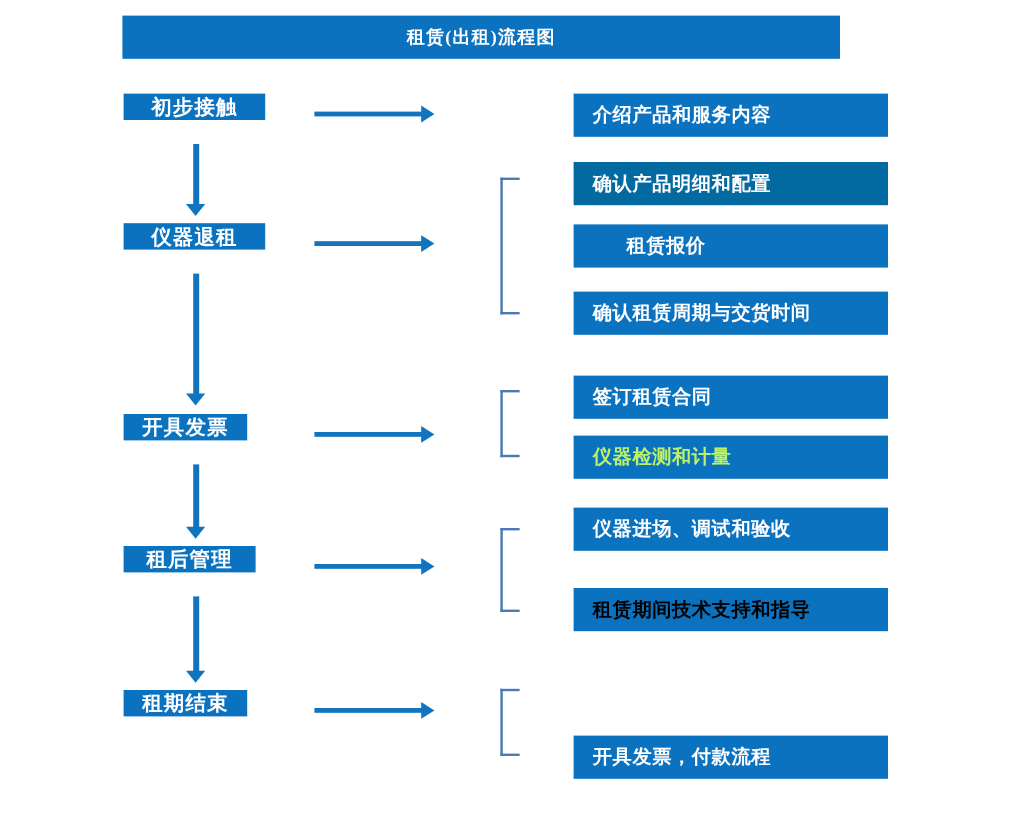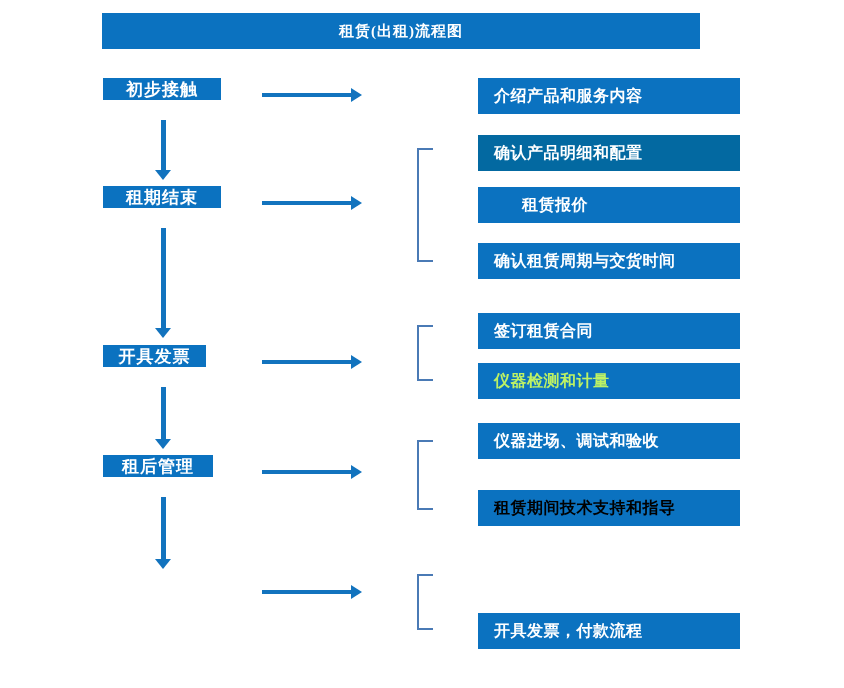--- a/index.html
+++ b/index.html
@@ -128,23 +128,24 @@
   }
 </style>
 </head>
 <body style="background: rgb(255, 255, 255);">
 
 <div id="canvas">
 
   <div class="title-bar">租赁(出租)流程图</div>
 
   <div class="stage-box" id="stage-1" style="left: 103px; top: 78px; width: 118px; background: rgb(11, 114, 192); color: rgb(255, 255, 255);">初步接触</div>
-  <div class="stage-box" id="stage-2" style="left: 103px; top: 186px; width: 118px; background: rgb(11, 114, 192); color: rgb(255, 255, 255);">租期结束</div>
+  <div class="stage-box" id="stage-2" style="left: 103px; top: 186px; width: 118px; background: rgb(11, 114, 192); color: rgb(255, 255, 255);">仪器退租</div>
   <div class="stage-box" id="stage-3" style="left: 103px; top: 345px; width: 103px; background: rgb(11, 114, 192); color: rgb(255, 255, 255);">开具发票</div>
   <div class="stage-box" id="stage-4" style="left: 103px; top: 455px; width: 110px; background: rgb(11, 114, 192); color: rgb(255, 255, 255);">租后管理</div>
+  <div class="stage-box" id="stage-5" style="left: 103px; top: 575px; width: 103px; background: rgb(11, 114, 192); color: rgb(255, 255, 255);">租期结束</div>
 
   <div class="detail-box" id="detail-1" style="top: 78px; background: rgb(11, 114, 192); color: rgb(255, 255, 255);">介绍产品和服务内容</div>
   <div class="detail-box" id="detail-2" style="top: 135px; background: #0369a1; color: rgb(255, 255, 255);">确认产品明细和配置</div>
   <div class="detail-box" id="detail-3" style="top: 187px; background: rgb(11, 114, 192); color: rgb(255, 255, 255); padding-left: 44px;">租赁报价</div>
   <div class="detail-box" id="detail-4" style="top: 243px; background: rgb(11, 114, 192); color: rgb(255, 255, 255);">确认租赁周期与交货时间</div>
   <div class="detail-box" id="detail-5" style="top: 313px; background: rgb(11, 114, 192); color: rgb(255, 255, 255);">签订租赁合同</div>
   <div class="detail-box" id="detail-6" style="top: 363px; background: rgb(11, 114, 192); color: #bef264;">仪器检测和计量</div>
   <div class="detail-box" id="detail-7" style="top: 423px; background: rgb(11, 114, 192); color: rgb(255, 255, 255);">仪器进场、调试和验收</div>
   <div class="detail-box" id="detail-8" style="top: 490px; background: rgb(11, 114, 192); color: #000000;">租赁期间技术支持和指导</div>
   <div class="detail-box" id="detail-10" style="top: 613px; background: rgb(11, 114, 192); color: rgb(255, 255, 255);">开具发票，付款流程</div>

